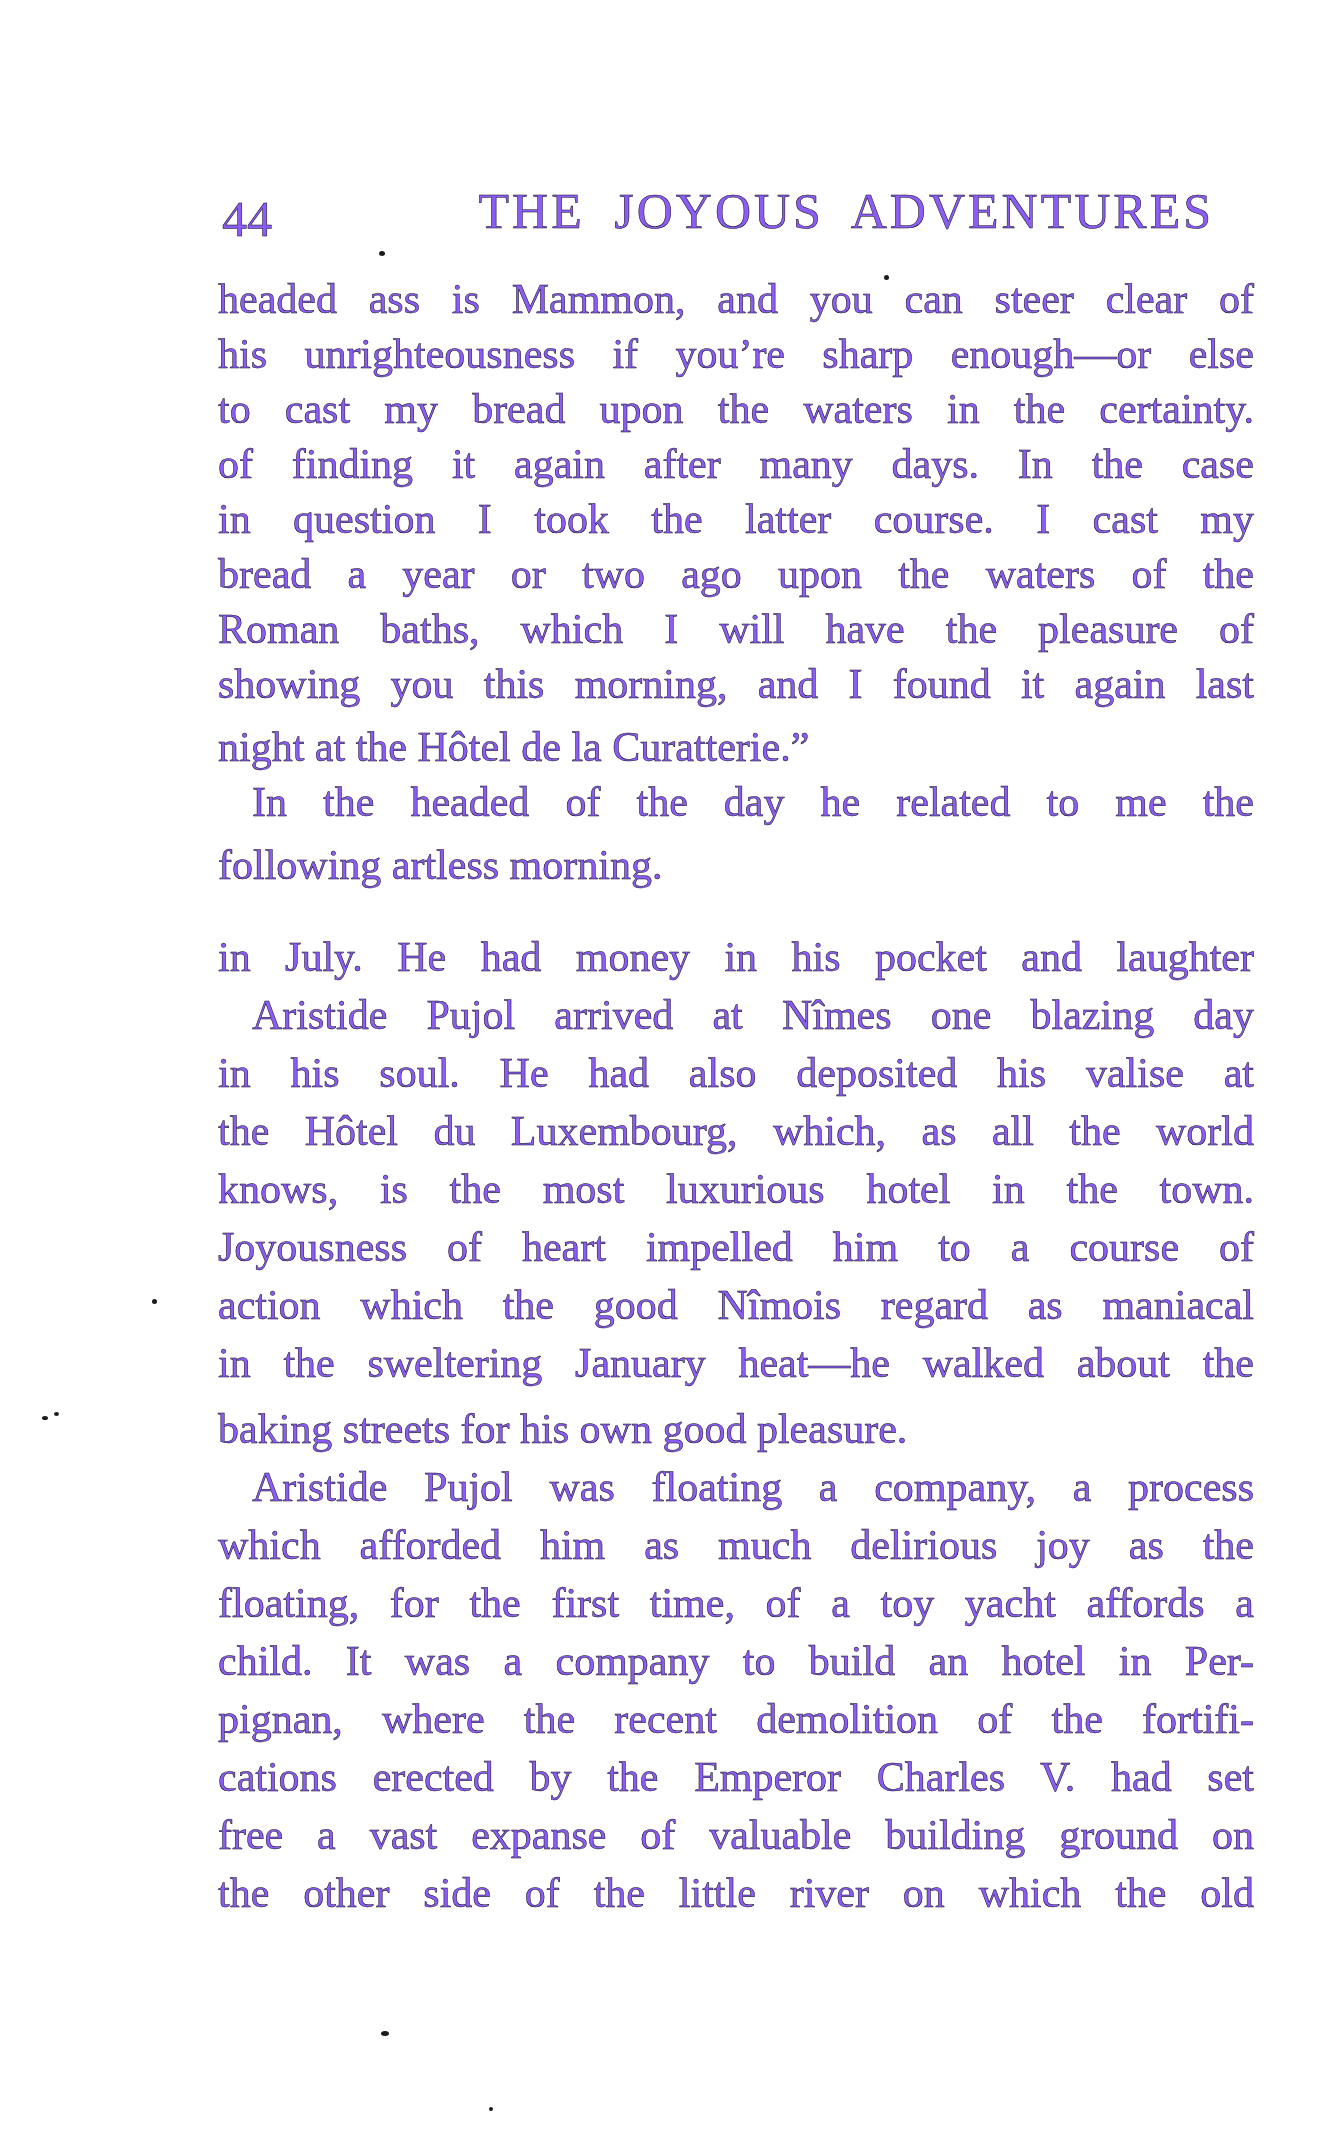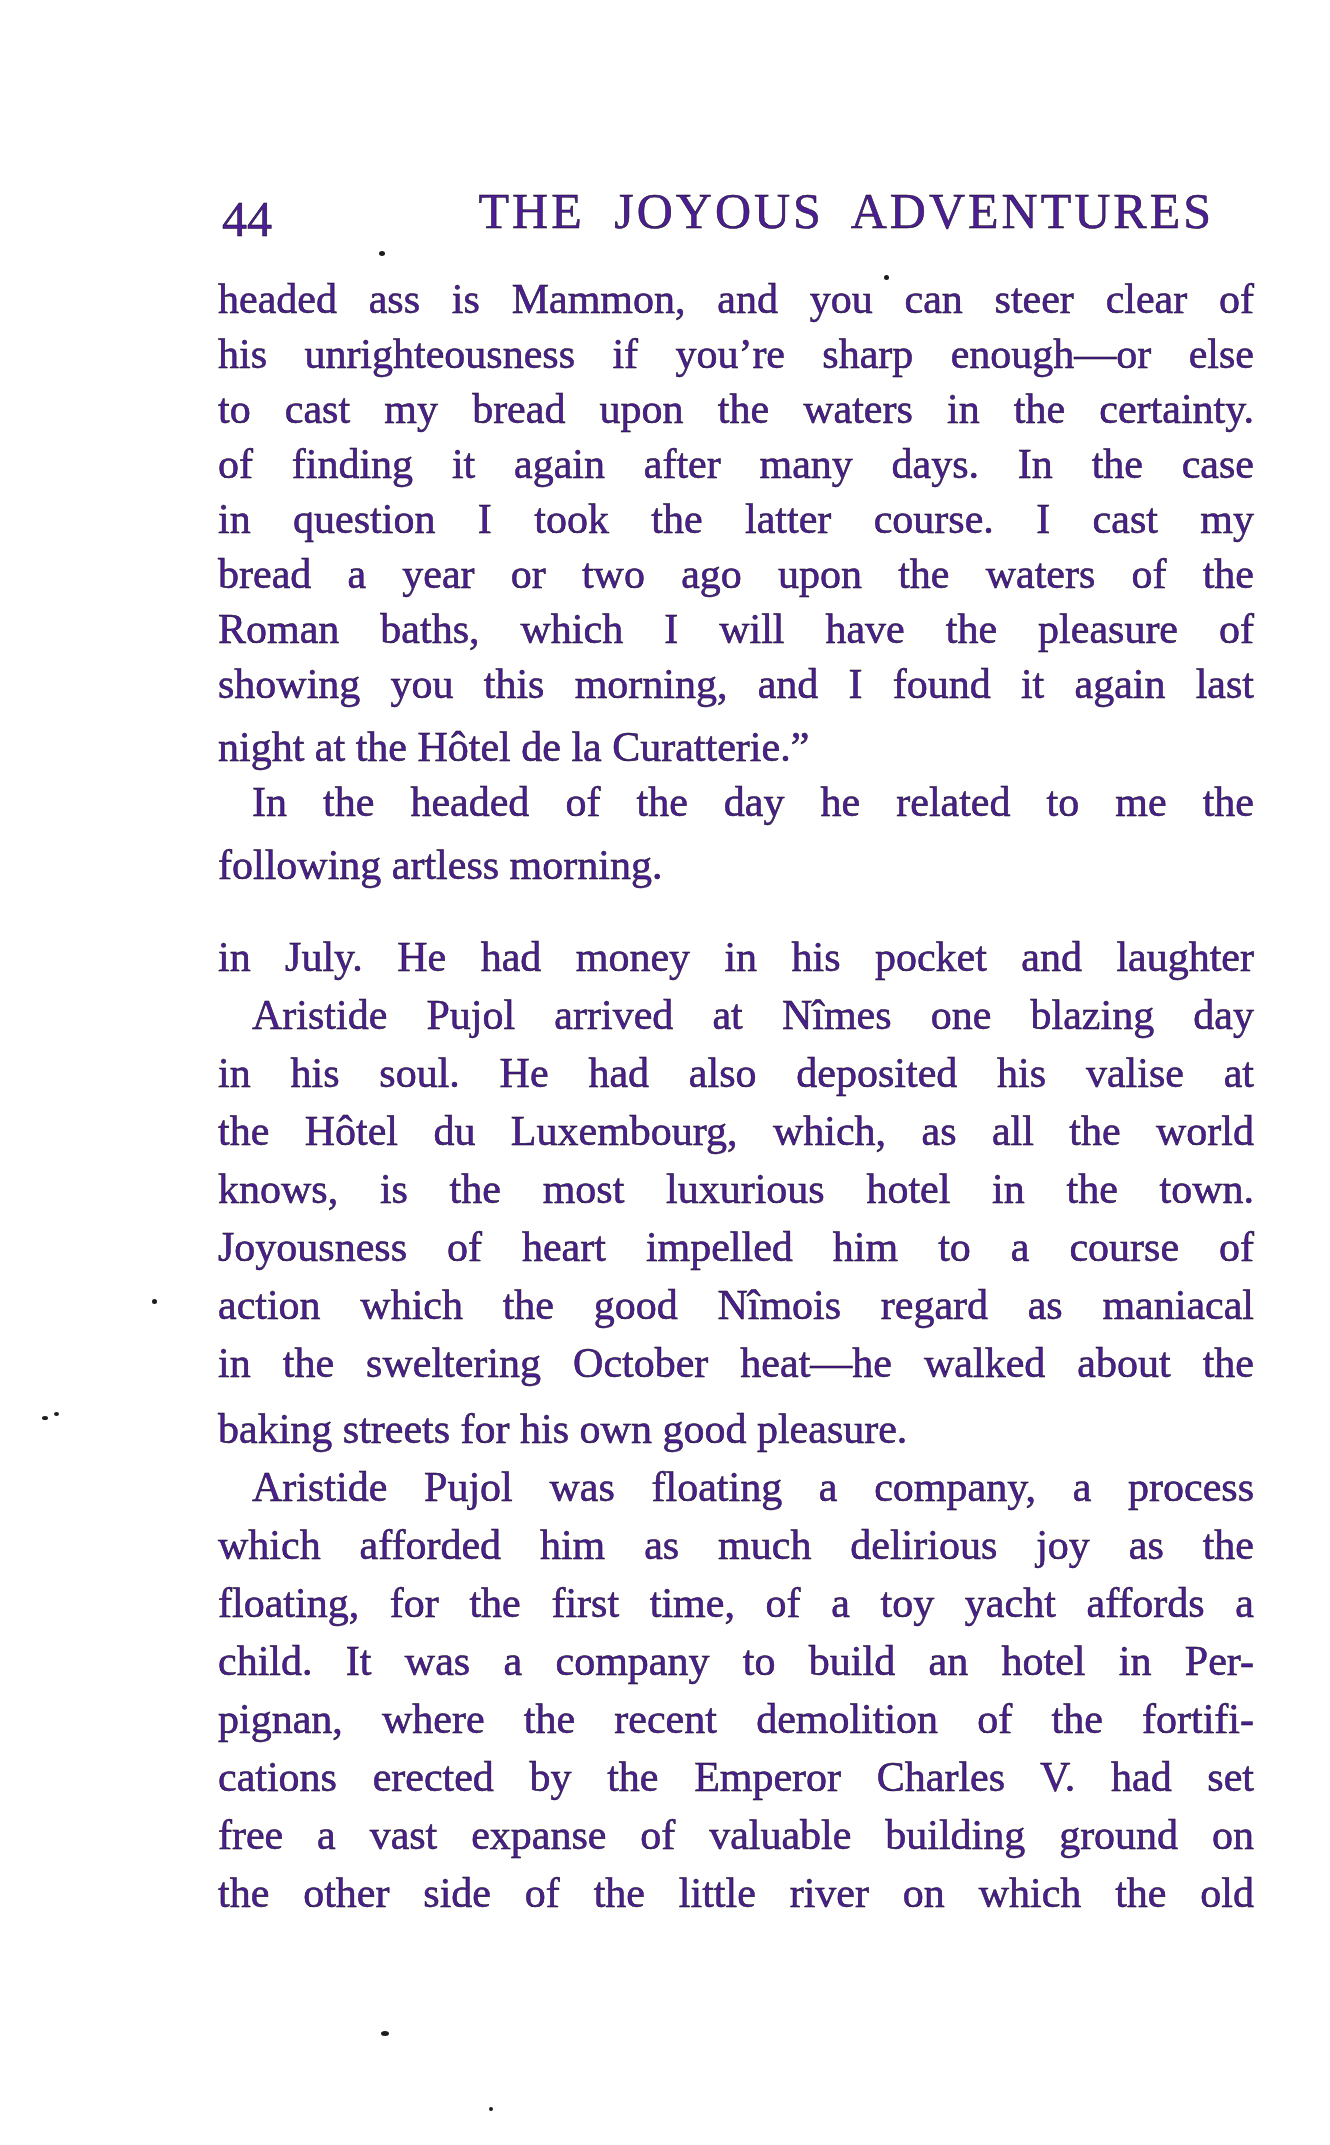--- a/index.html
+++ b/index.html
@@ -1,20 +1,20 @@
 <!DOCTYPE html>
 <html><head>
 <meta charset="utf-8">
 <style>
   html,body{margin:0;padding:0;background:#ffffff;}
   .page{
     position:relative;
     width:1330px;height:2145px;
     background:#ffffff;
-    color:#4c1d95;
+    color:#8b5cf6;
     font-family:"Liberation Serif","DejaVu Serif",serif;
     overflow:hidden;
     -webkit-text-stroke:0.5px #0a0a0a;
   }
   .header{
     position:absolute;left:218px;top:186px;width:1036px;height:60px;
   }
   .pagenum{
     position:absolute;left:4px;top:8px;
     font-size:50px;line-height:1;
@@ -81,21 +81,21 @@
 
   <div class="block2">
     <p>
       <span class="line">in July.  He had money in his pocket and laughter</span>
       <span class="line ind">Aristide Pujol arrived at Nîmes one blazing day</span>
       <span class="line">in his soul.  He had also deposited his valise at</span>
       <span class="line">the Hôtel du Luxembourg, which, as all the world</span>
       <span class="line">knows, is the most luxurious hotel in the town.</span>
       <span class="line">Joyousness of heart impelled him to a course of</span>
       <span class="line">action which the good Nîmois regard as maniacal</span>
-      <span class="line">in the sweltering October heat—he walked about the</span>
+      <span class="line">in the sweltering January heat—he walked about the</span>
       <span class="line end">baking streets for his own good pleasure.</span>
     </p>
     <p>
       <span class="line ind">Aristide Pujol was floating a company, a process</span>
       <span class="line">which afforded him as much delirious joy as the</span>
       <span class="line">floating, for the first time, of a toy yacht affords a</span>
       <span class="line">child.  It was a company to build an hotel in Per-</span>
       <span class="line">pignan, where the recent demolition of the fortifi-</span>
       <span class="line">cations erected by the Emperor Charles V. had set</span>
       <span class="line">free a vast expanse of valuable building ground on</span>

